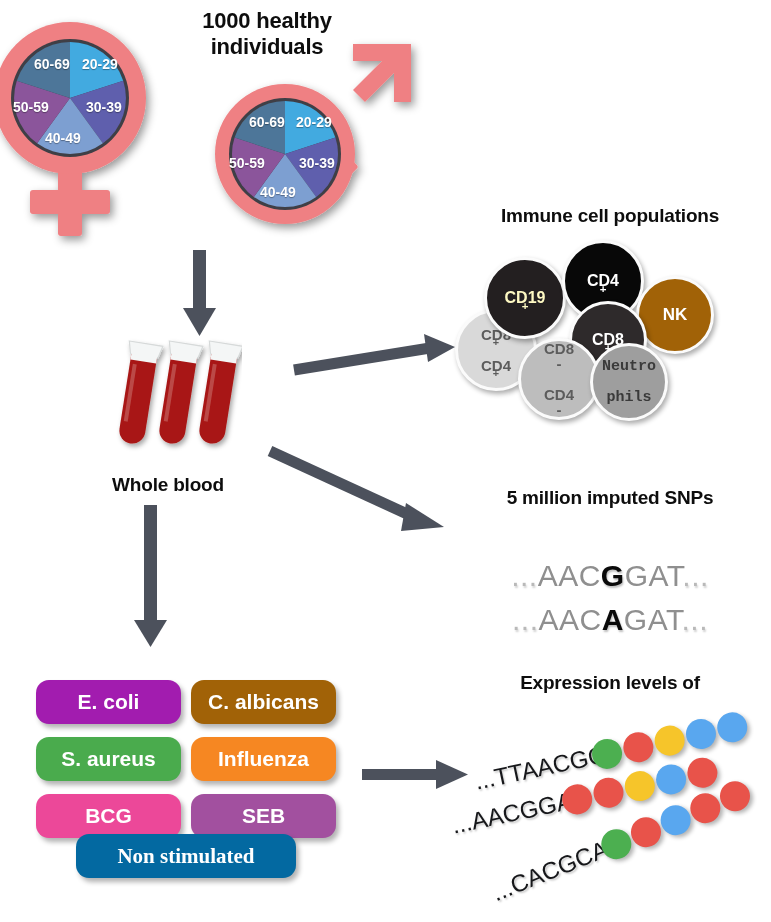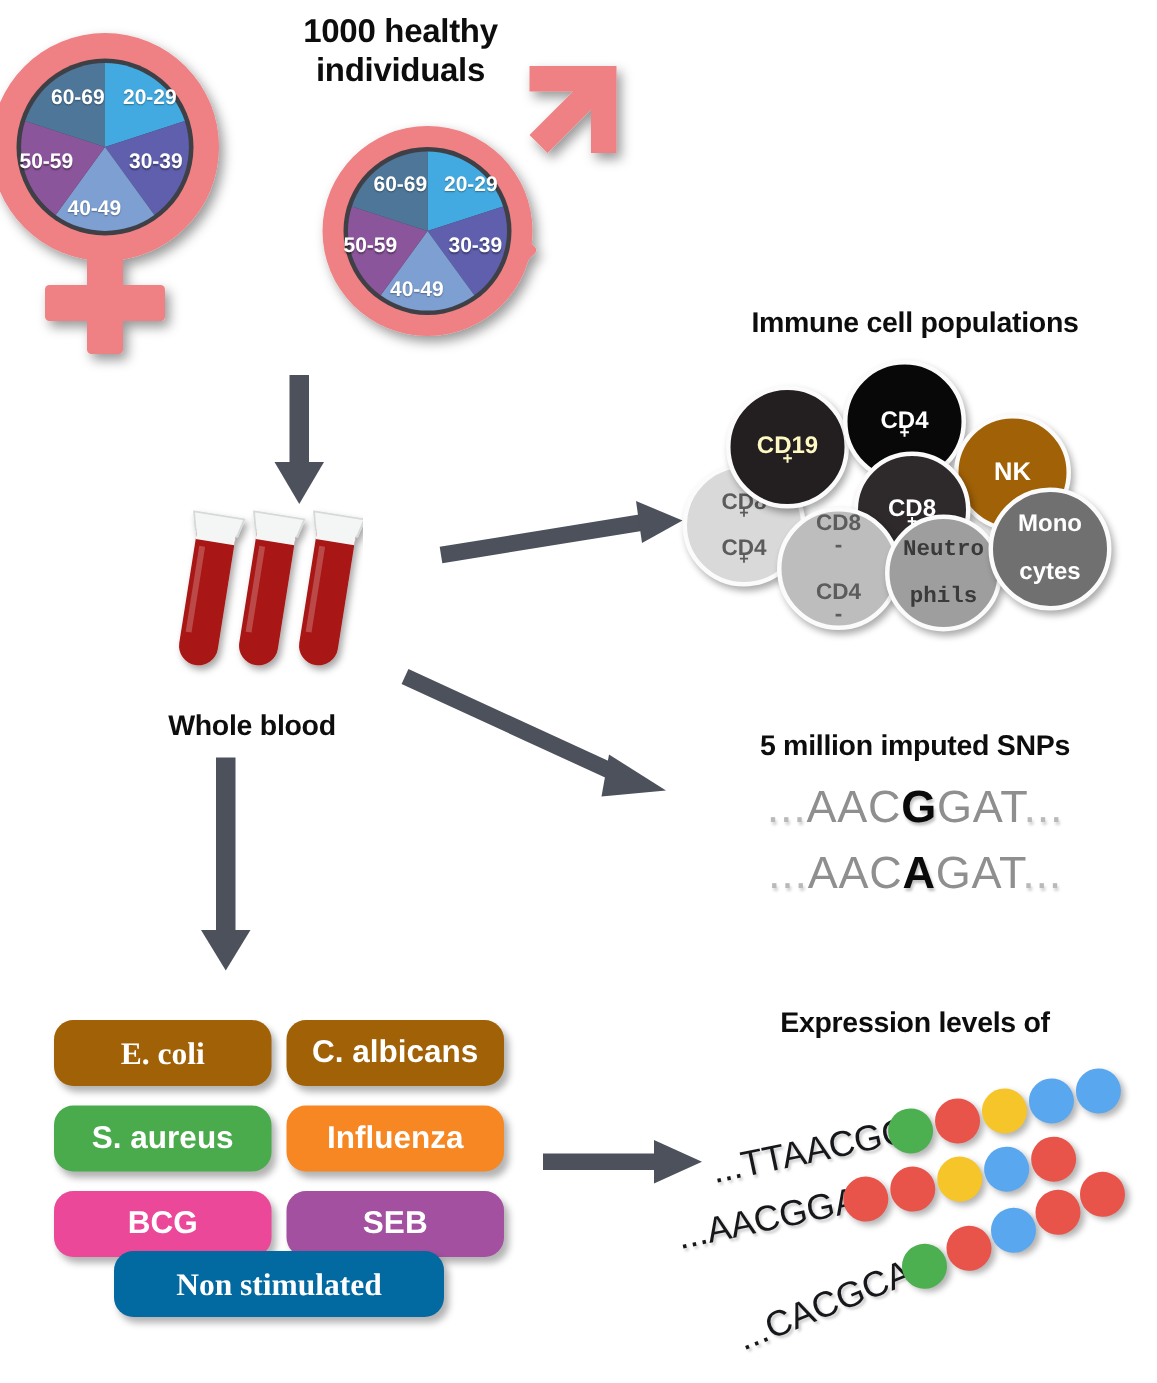--- a/index.html
+++ b/index.html
@@ -36,21 +36,21 @@
         justify-content:center;text-align:center;font-weight:bold;
         line-height:1.02;border:3px solid #fbfbfb;
         box-shadow:2px 3px 5px rgba(0,0,0,.33);}
   .cell span{display:block;}
   .sup{font-size:.72em;vertical-align:super;line-height:0;}
 
   
   #snp-block{left:455px;top:522px;width:310px;height:100px;}
   .snp-row{position:absolute;width:310px;text-align:center;
            font-family:"Liberation Sans","DejaVu Sans",sans-serif;
-           font-size:30px;letter-spacing:.5px;white-space:nowrap;}
+           font-size:30px;letter-spacing:.5px;white-space:nowrap;margin-top:37px;}
   .snp-dim{color:#b9b9b9;text-shadow:1px 2px 2px rgba(0,0,0,.18);}
   .snp-mid{color:#8f8f8f;}
   .snp-hi{color:#0a0a0a;font-weight:bold;text-shadow:1px 2px 2px rgba(0,0,0,.25);}
 
   
   #stim-grid{left:36px;top:680px;width:300px;}
   .stim{position:absolute;border-radius:13px;color:#fff;font-weight:bold;
         font-size:21px;display:flex;align-items:center;justify-content:center;
         box-shadow:3px 4px 5px rgba(0,0,0,.30);height:44px;width:145px;}
 
@@ -243,41 +243,35 @@
       </span>
     </div>
 
     <div class="cell" style="left:135px;top:108px;width:72px;height:72px;background:#9e9e9e;color:#3a3a3a;font-size:15px;font-family:Liberation Mono, monospace;">
       <span>
         <span>Neutro</span><br>
         <span>phils</span>
       </span>
     </div>
 
-    <div class="cell" style="left:204px;top:90px;width:76px;height:76px;background:#707070;color:#ffffff;font-size:16px;">
-      <span>
-        <span>Mono</span><br>
-        <span>cytes</span>
-      </span>
-    </div>
   </div>
 
   <div class="abs hd" id="hd-snps">5 million imputed SNPs</div>
 
   <div class="abs" id="snp-block">
     <div class="snp-row" style="top:0px;">
       <span class="snp-dim">...</span><span class="snp-mid">AAC</span><span class="snp-hi">G</span><span class="snp-mid">GAT</span><span class="snp-dim">...</span>
     </div>
     <div class="snp-row" style="top:44px;">
       <span class="snp-dim">...</span><span class="snp-mid">AAC</span><span class="snp-hi">A</span><span class="snp-mid">GAT</span><span class="snp-dim">...</span>
     </div>
   </div>
 
   <div class="abs" id="stim-grid">
-    <div class="stim" style="left:0px;top:0px;background:#a16207;font-family:Liberation Serif, serif;">E. coli</div>
+    <div class="stim" style="left:0px;top:0px;background:#a21caf;">E. coli</div>
     <div class="stim" style="left:155px;top:0px;background:#a16207;">C. albicans</div>
     <div class="stim" style="left:0px;top:57px;background:#4aab4d;">S. aureus</div>
     <div class="stim" style="left:155px;top:57px;background:#f68722;">Influenza</div>
     <div class="stim" style="left:0px;top:114px;background:#ec4899;">BCG</div>
     <div class="stim" style="left:155px;top:114px;background:#a2509f;">SEB</div>
     <div class="stim" style="left:40px;top:154px;width:220px;background:#0369a1;font-family:Liberation Serif, serif;">Non stimulated</div>
   </div>
 
   <div class="abs hd" id="hd-expr">
     <div>Expression levels of</div>

